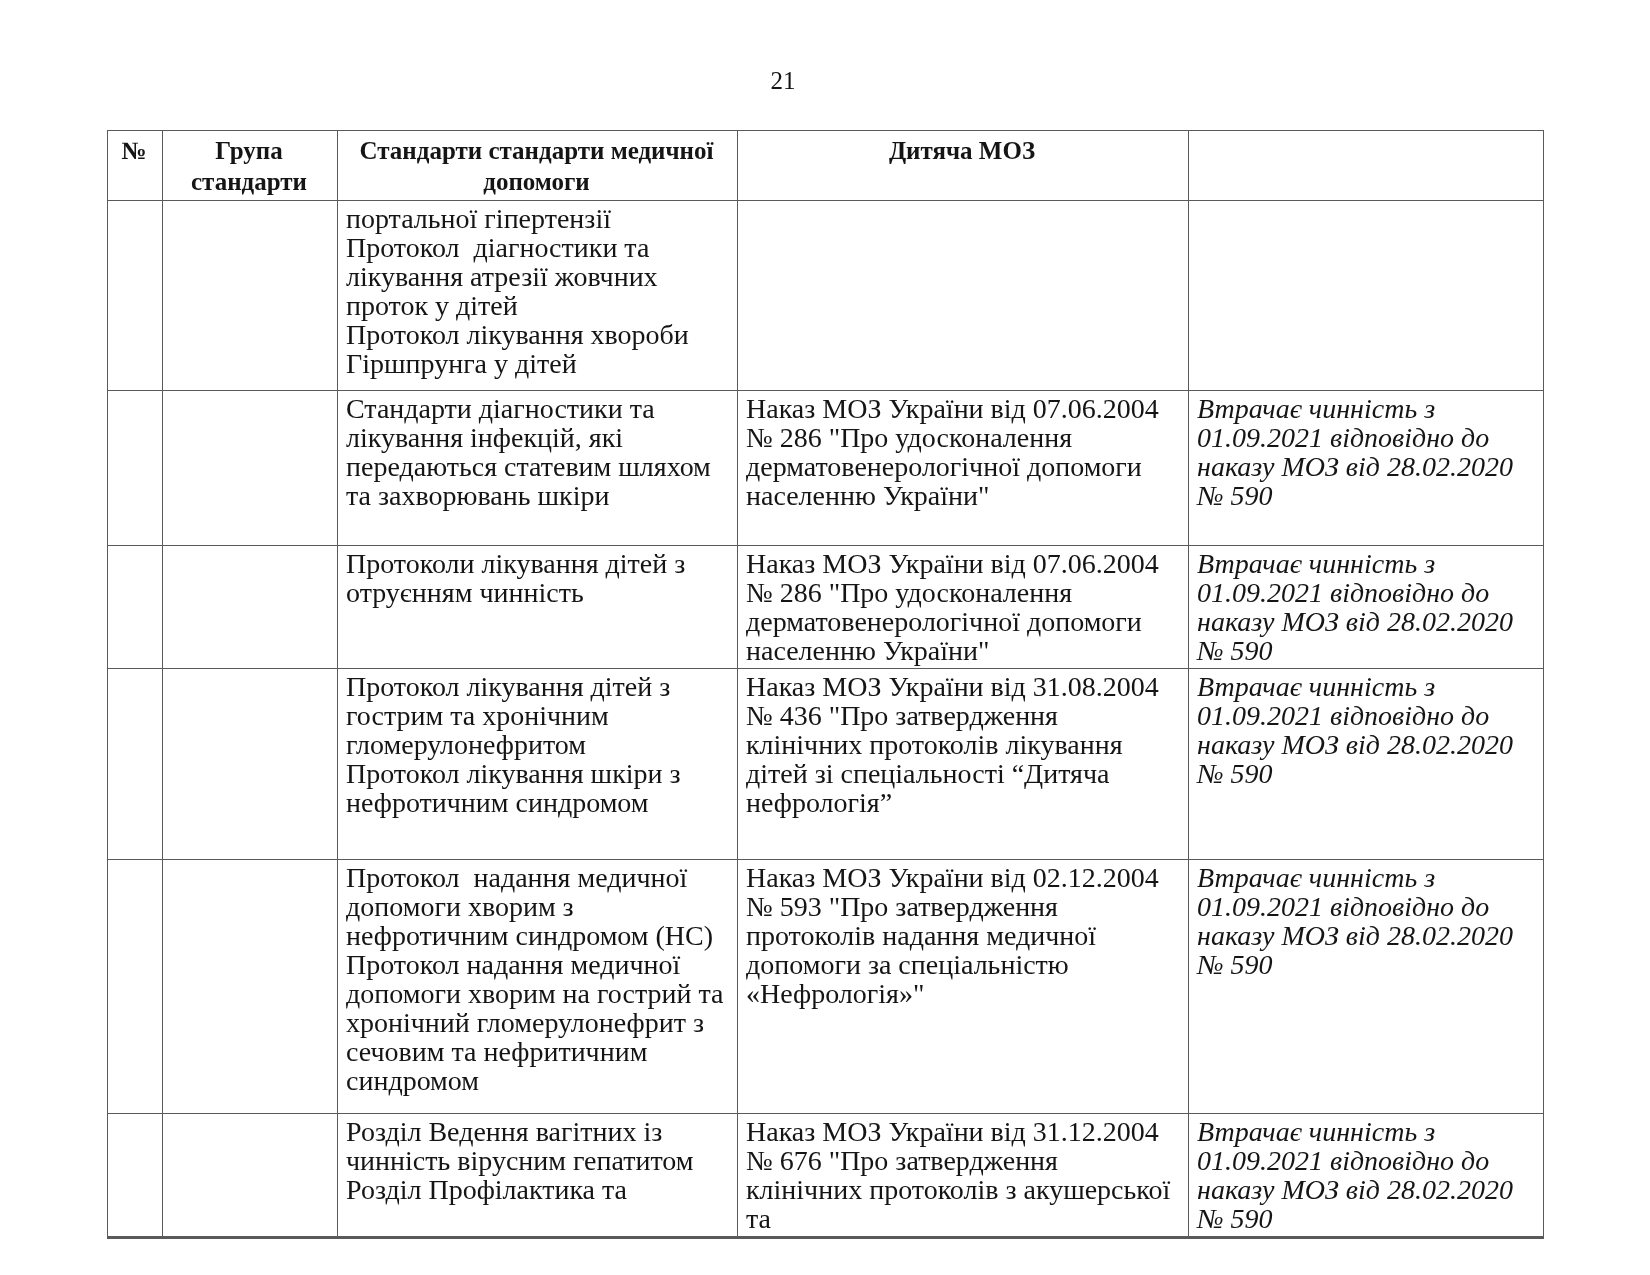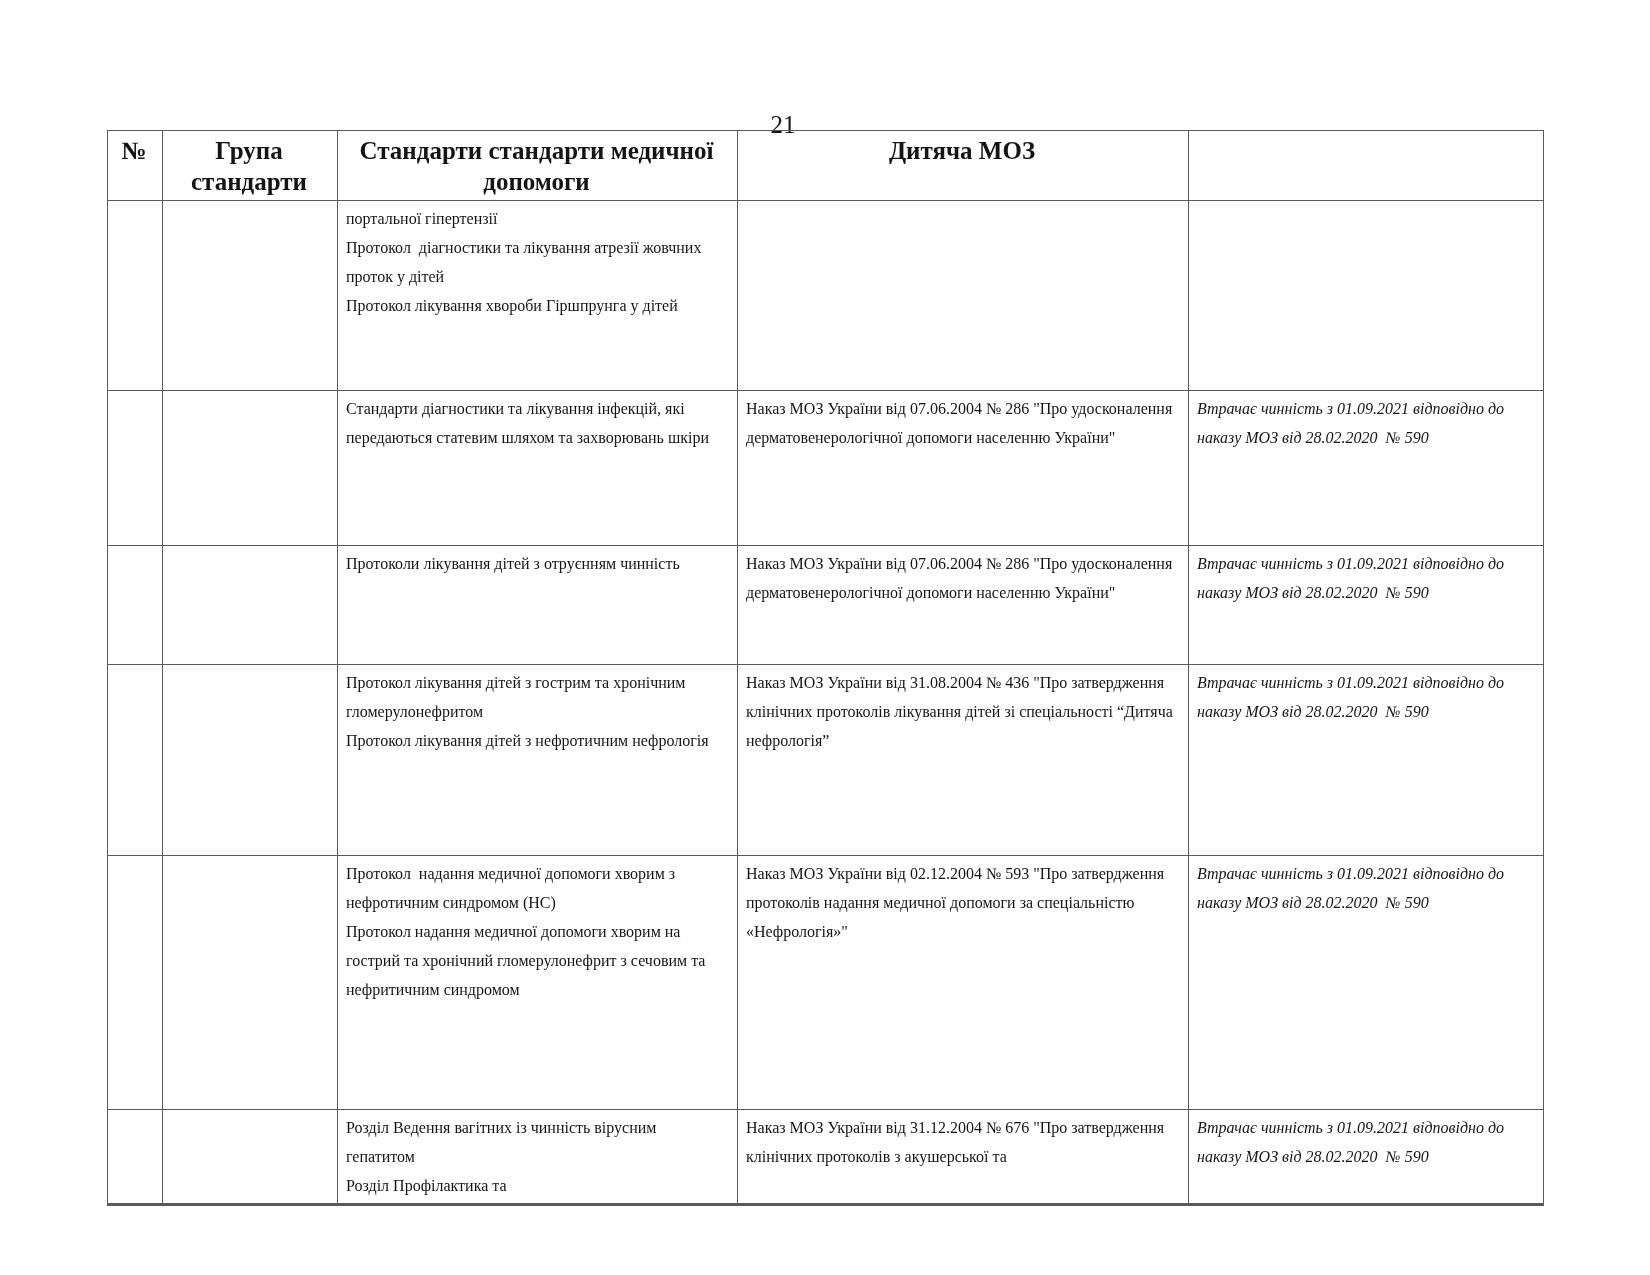--- a/index.html
+++ b/index.html
@@ -20,35 +20,34 @@
     background: #ffffff;
   }
   .page-number {
     position: absolute;
     left: 733px;
     top: 66px;
     width: 100px;
     text-align: center;
     font-size: 25px;
     line-height: 30px;
-    margin-top: 44px;
   }
   table.doc-table {
     position: absolute;
     left: 107px;
     top: 130px;
     width: 1436px;
     border-collapse: collapse;
     table-layout: fixed;
   }
   table.doc-table td, table.doc-table th {
     border: 1.5px solid #5a5a5a;
     vertical-align: top;
     padding: 3px 10px 3px 8px;
-    font-size: 16px;
+    font-size: 28px;
     line-height: 29px;
     white-space: pre-wrap;
     word-wrap: break-word;
     font-weight: normal;
     text-align: left;
     overflow: hidden;
   }
   table.doc-table { border-bottom: 3px solid #5a5a5a; }
   table.doc-table tr.header-row th {
     font-weight: bold;
@@ -111,21 +110,21 @@
       <td class="cell-group"></td>
       <td class="cell-standards">Протоколи лікування дітей з отруєнням чинність</td>
       <td class="cell-order">Наказ МОЗ України від 07.06.2004 №&nbsp;286 "Про удосконалення дерматовенерологічної допомоги населенню України"</td>
       <td class="cell-note">Втрачає чинність з 01.09.2021 відповідно до наказу МОЗ від 28.02.2020  №&nbsp;590</td>
     </tr>
 
     <tr style="height:191px">
       <td class="cell-num"></td>
       <td class="cell-group"></td>
       <td class="cell-standards">Протокол лікування дітей з гострим та хронічним гломерулонефритом
-Протокол лікування дітей з нефротичним нефрологія</td>
+Протокол лікування шкіри з нефротичним синдромом</td>
       <td class="cell-order">Наказ МОЗ України від 31.08.2004 №&nbsp;436 "Про затвердження клінічних протоколів лікування дітей зі спеціальності “Дитяча нефрологія”</td>
       <td class="cell-note">Втрачає чинність з 01.09.2021 відповідно до наказу МОЗ від 28.02.2020  №&nbsp;590</td>
     </tr>
 
     <tr style="height:254px">
       <td class="cell-num"></td>
       <td class="cell-group"></td>
       <td class="cell-standards">Протокол  надання медичної допомоги хворим з нефротичним синдромом (НС)
 Протокол надання медичної допомоги хворим на гострий та хронічний гломерулонефрит з сечовим та нефритичним синдромом</td>
       <td class="cell-order">Наказ МОЗ України від 02.12.2004 №&nbsp;593 "Про затвердження протоколів надання медичної допомоги за спеціальністю «Нефрологія»"</td>

